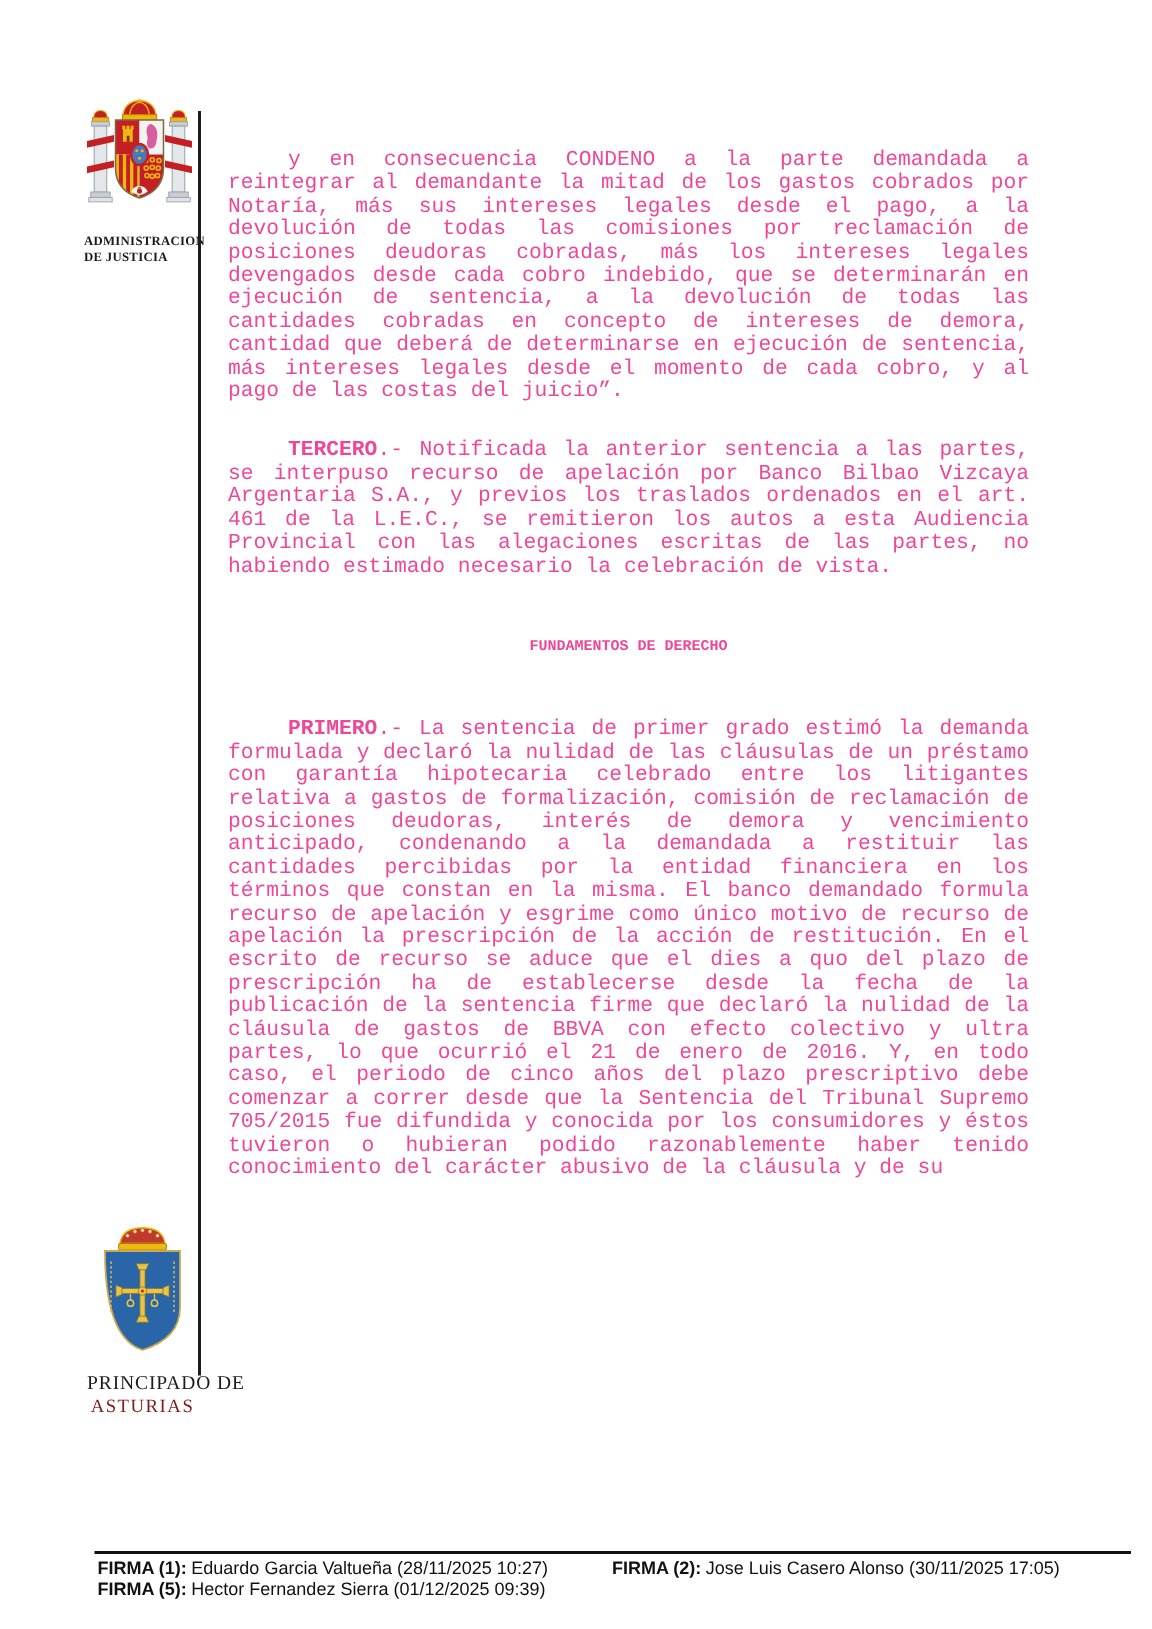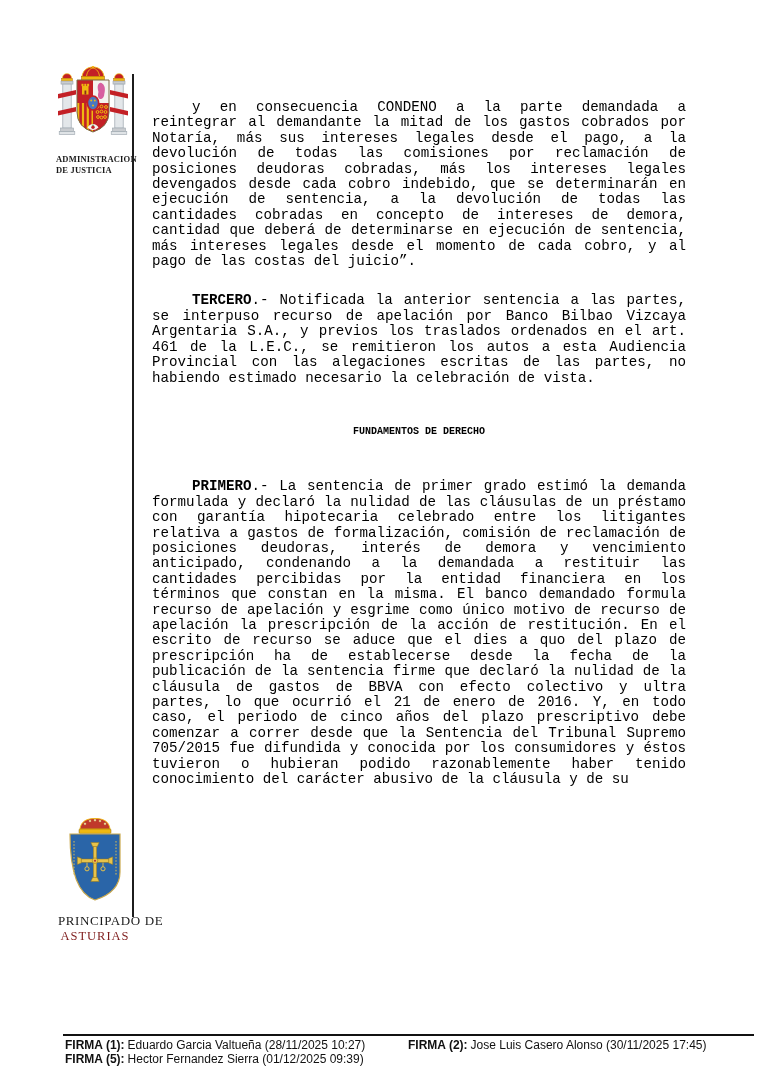--- a/index.html
+++ b/index.html
@@ -67,21 +67,21 @@
 
   
   .doc-body {
     position: absolute;
     left: 152px;
     top: 100px;
     width: 534px;
     font-family: "Liberation Mono", monospace;
     font-size: 14.2px;
     line-height: 15.4px;
-    color: #000000;
+    color: #ec4899;
     text-align: justify;
   }
   .doc-body p {
     margin: 0;
     text-indent: 40px;
   }
   .para-tercero  { margin-top: 24px !important; }
   .para-cuarto   { margin-top: 20px !important; }
   .para-vistos   { margin-top: 39px !important; }
   .doc-heading {
@@ -245,19 +245,19 @@
     <div class="asturias-caption-small">PRINCIPADO DE</div>
     <div class="asturias-caption-big">ASTURIAS</div>
   </div>
 
   <div class="footer-rule"></div>
 
   <div class="signature sig-1">
     <span class="sig-label">FIRMA (1):</span><span class="sig-value">Eduardo Garcia Valtueña (28/11/2025 10:27)</span>
   </div>
   <div class="signature sig-2">
-    <span class="sig-label">FIRMA (2):</span><span class="sig-value">Jose Luis Casero Alonso (30/11/2025 17:45)</span>
+    <span class="sig-label">FIRMA (2):</span><span class="sig-value">Jose Luis Casero Alonso (30/11/2025 17:05)</span>
   </div>
   <div class="signature sig-3">
     <span class="sig-label">FIRMA (5):</span><span class="sig-value">Hector Fernandez Sierra (01/12/2025 09:39)</span>
   </div>
 
 </div>
 
 </body></html>

